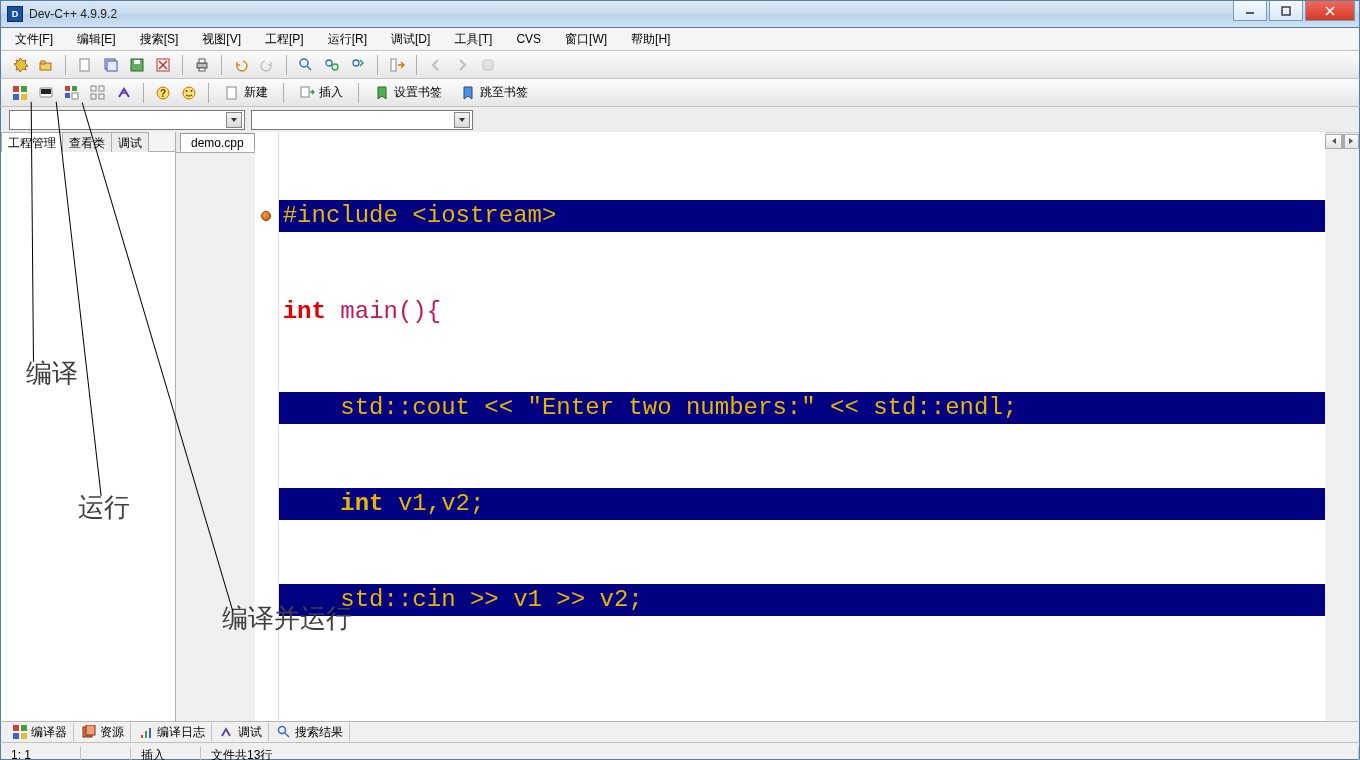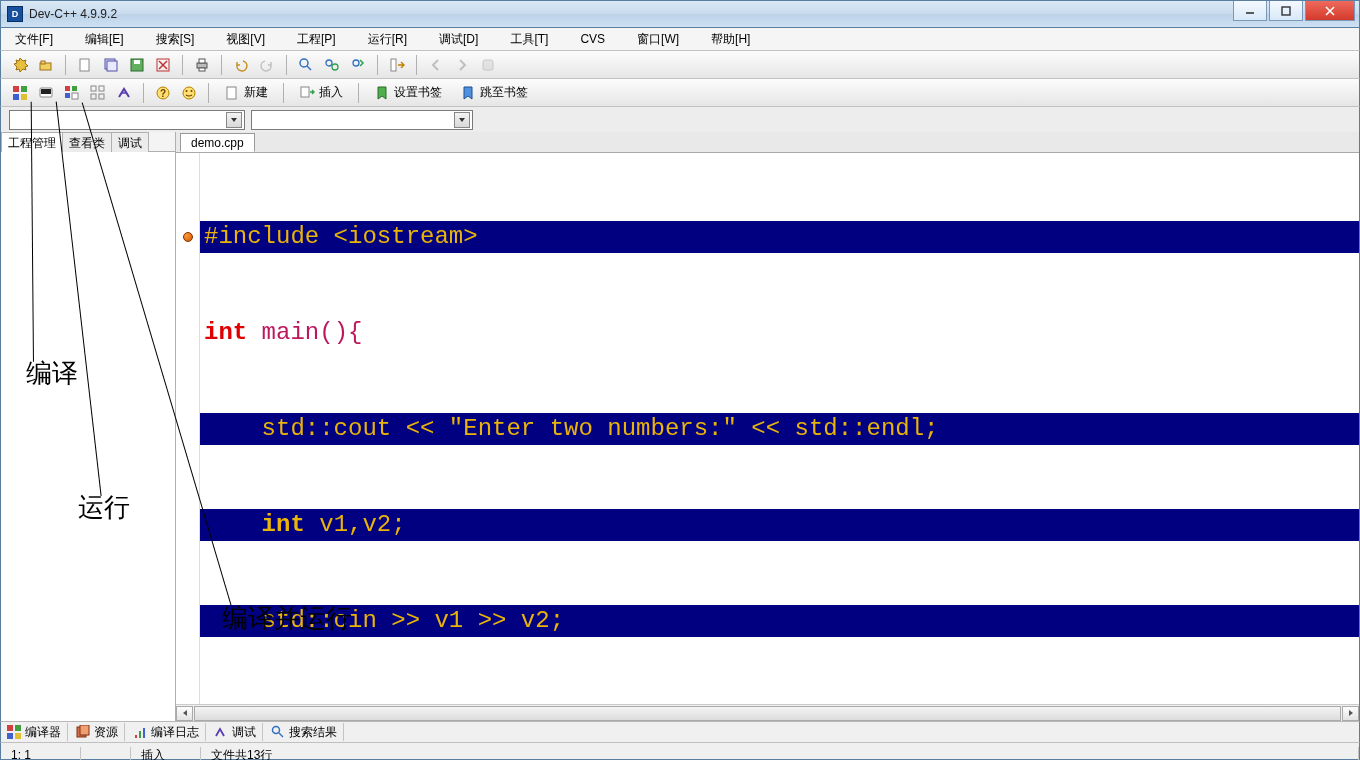--- a/index.html
+++ b/index.html
@@ -28,21 +28,21 @@
     display:flex;align-items:center;justify-content:center;
     border-top:none; font-size:11px; color:#333;
   }
   .win-btn.close { background:linear-gradient(180deg,#ef6a5d,#d33a2b); color:#fff; width:50px; }
   .win-btn svg { width:10px; height:10px; }
 
   
   .menubar {
     height: 22px; background:#f5f5f5;
     border-left:1px solid #5a7ea0; border-right:1px solid #5a7ea0;
-    display:flex; align-items:center; padding-left:8px; gap:20px;
+    display:flex; align-items:center; padding-left:8px; gap:12px;
   }
   .menuitem { padding: 2px 6px; cursor:default; color:#000; }
 
   
   .toolbar {
     height: 28px;
     background:linear-gradient(180deg,#fcfcfc,#e6e6e6);
     border-left:1px solid #5a7ea0; border-right:1px solid #5a7ea0;
     border-top:1px solid #c2c2c2;
     display:flex; align-items:center; padding-left:8px; gap:4px;
@@ -87,21 +87,21 @@
   }
   .left-tabs { height:20px; display:flex; border-bottom:1px solid #b0b0b0; background:#f4f4f4; }
   .left-tab {
     padding:2px 6px 0 6px; font-size:12px; border:1px solid #b0b0b0;
     border-bottom:none; margin-right:-1px; background:#ececec;
     height:20px; display:flex; align-items:center;
   }
   .left-tab.active { background:#fff; }
   .left-body { flex:1; background:#fff; position:relative; }
 
-  .rightpanel { flex:1; display:flex; flex-direction:column; }
+  .rightpanel { flex:1; display:flex; flex-direction:row; }
   .file-tabs { height:21px; display:flex; align-items:flex-end; background:#e9e9e9; border-bottom:1px solid #aaa; padding-left:4px; }
   .file-tab {
     padding:2px 10px; background:#fff; border:1px solid #9a9a9a;
     border-bottom-color:#fff; font-size:12px; height:19px;
     display:flex;align-items:center;
   }
 
   .editor-wrap { flex:1; display:flex; background:#fff; position:relative; }
   .gutter { width:24px; background:#fff; border-right:1px solid #ddd; }
   .editor {
@@ -132,36 +132,36 @@
   .hscroll-thumb {
     position:absolute; left:18px; right:18px; top:1px; height:15px;
     background:linear-gradient(180deg,#f4f4f4,#dcdcdc); border:1px solid #aaa;
   }
 
   
   .bottomtabs {
     height:21px; background:#f0f0f0;
     border-left:1px solid #5a7ea0; border-right:1px solid #5a7ea0;
     border-top:1px solid #b8b8b8;
-    display:flex; align-items:center; gap:2px;
+    display:flex; align-items:center; padding-left:6px; gap:2px;
   }
   .btab { display:flex; align-items:center; gap:4px; padding:0 6px; border-right:1px solid #c4c4c4; height:18px; }
   .btab svg { width:14px; height:14px; }
 
   
   .statusbar {
     height:18px; background:#f0f0f0;
     border:1px solid #5a7ea0; border-top-color:#c0c0c0;
     display:flex; align-items:center; font-size:12px;
   }
   .status-cell { padding:0 10px; border-right:1px solid #c4c4c4; height:100%; display:flex; align-items:center;margin-top:8px; }
 
   
   .annot {
-    position:absolute; color:#000000;
+    position:absolute; color:#404040;
     font-family: "SimSun","STSong",serif; font-size:26px;
     pointer-events:none;
   }
   .annot-line {
     position:absolute; background:#000; height:1.4px;
     transform-origin: left center; pointer-events:none;
   }
 </style>
 </head>
 <body>

